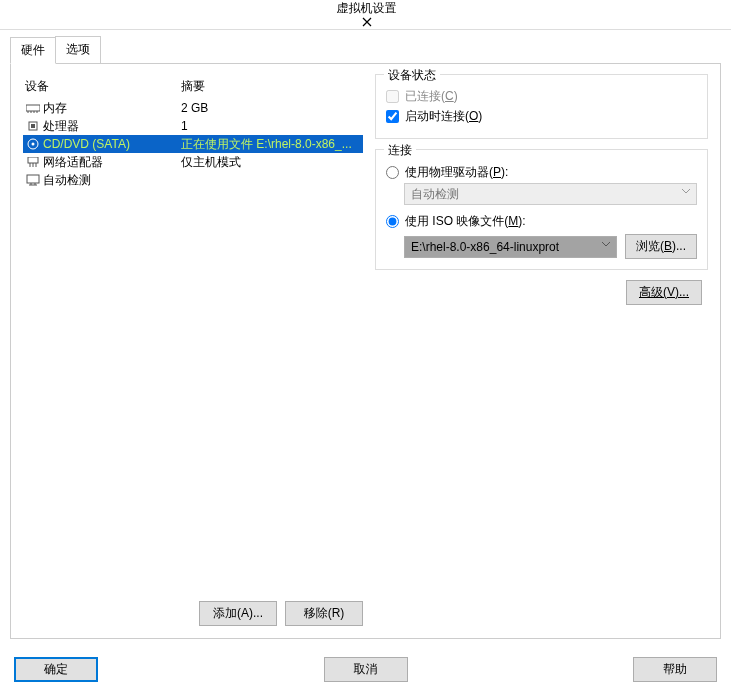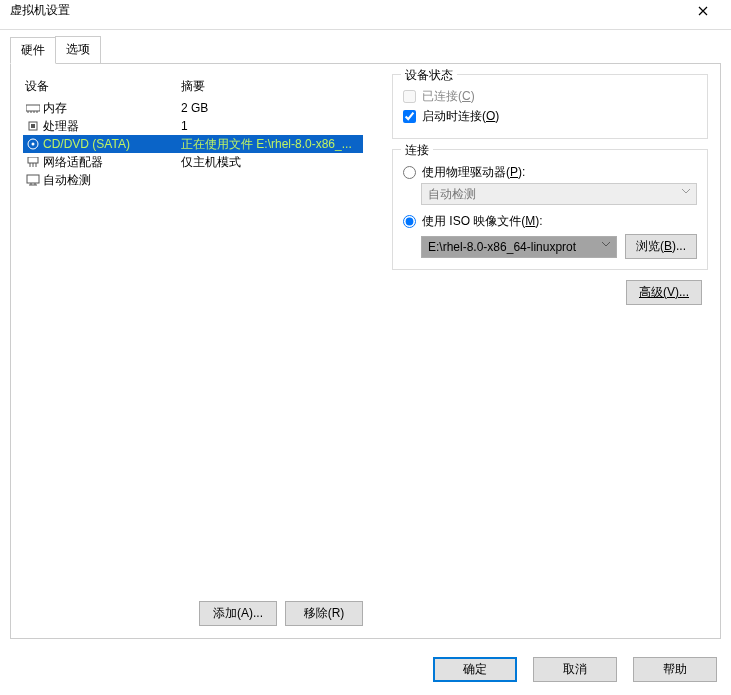--- a/index.html
+++ b/index.html
@@ -1,32 +1,32 @@
 <!DOCTYPE html>
 <html><head>
 <meta charset="utf-8">
 <style>
   * { box-sizing: border-box; font-family: "Microsoft YaHei", "Segoe UI", Tahoma, sans-serif; }
   html, body { margin:0; padding:0; }
   body { width:731px; height:695px; background:#fff; font-size:12px; color:#000; }
 
-  .titlebar { height:30px; border-bottom:1px solid #ddd; display:flex; align-items:center; padding:0 8px 8px 10px; }
+  .titlebar { height:30px; border-bottom:1px solid #ddd; display:flex; align-items:center; padding:0 8px 8px 10px;flex-direction:column; }
   .title { flex:1; }
   .close-btn { width:40px; height:100%; display:flex; align-items:center; justify-content:center; cursor:default; }
 
   .content { position:relative; padding:6px 10px 0 10px; height:615px; }
 
   .tabs { display:flex; position:relative; z-index:2; }
   .tab { padding:4px 10px 4px 10px; border:1px solid #ccc; border-bottom:none; margin-right:-1px; background:#fff; position:relative; }
   .tab.active { border-bottom:1px solid #fff; top:1px; }
   .tab.inactive { background:#fff; }
 
   .tabpanel { border:1px solid #ccc; padding:10px 12px 12px 12px; height:576px; position:relative; }
 
-  .columns { display:flex; gap:29px; height:100%;justify-content:center; }
+  .columns { display:flex; gap:12px; height:100%;justify-content:center; }
   .left-col { width:340px; position:relative; }
   .right-col { flex:1; position:relative; }
 
   .dev-table { border:none; }
   .dev-header { display:flex; padding:4px 2px; }
   .dev-header .h-dev { width:156px; }
   .dev-header .h-sum { flex:1; }
   .dev-row { display:flex; align-items:center; height:18px; padding:0 2px; }
   .dev-row.selected { background:#0a64c8; color:#bef264; }
   .dev-row .icon { width:16px; height:14px; display:flex; align-items:center; justify-content:center; margin-right:2px; }
@@ -50,21 +50,21 @@
 
   .combo { border:1px solid #adadad; height:22px; display:flex; align-items:center; padding:0 6px; background:#a3a3a3; position:relative; width:100%; }
   .combo.disabled { background:#eee; color:#777; border-color:#ccc; }
   .combo .chev { position:absolute; right:6px; top:5px; }
 
   .iso-row { display:flex; gap:8px; margin:4px 0 0 18px; align-items:center; }
   .iso-row .combo { flex:1; }
 
   .adv-row { text-align:right; margin-top:10px; margin-right:6px; }
 
-  .footer { height:48px; display:flex; align-items:center; justify-content:flex-end; gap:16px; padding:0 14px; }
+  .footer { height:48px; display:flex; align-items:center; justify-content:space-between; gap:16px; padding:0 14px; }
 
   svg { display:block; }
 </style>
 </head>
 <body>
 
 <div class="titlebar">
   <div class="title">虚拟机设置</div>
   <div class="close-btn">
     <svg width="10" height="10" viewBox="0 0 10 10">

